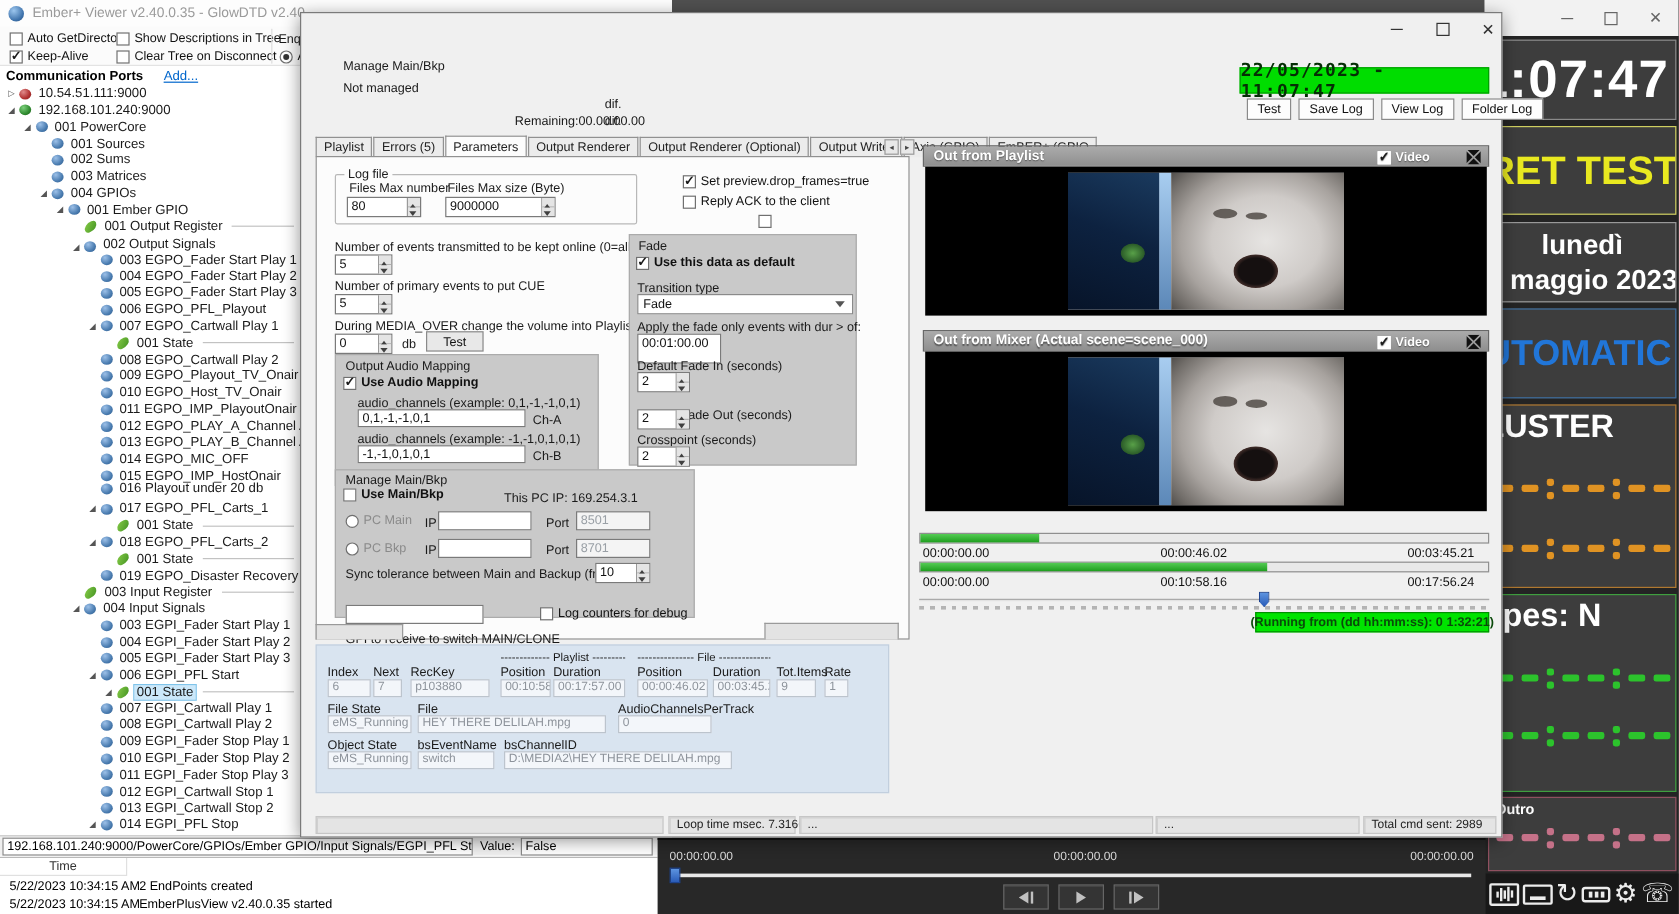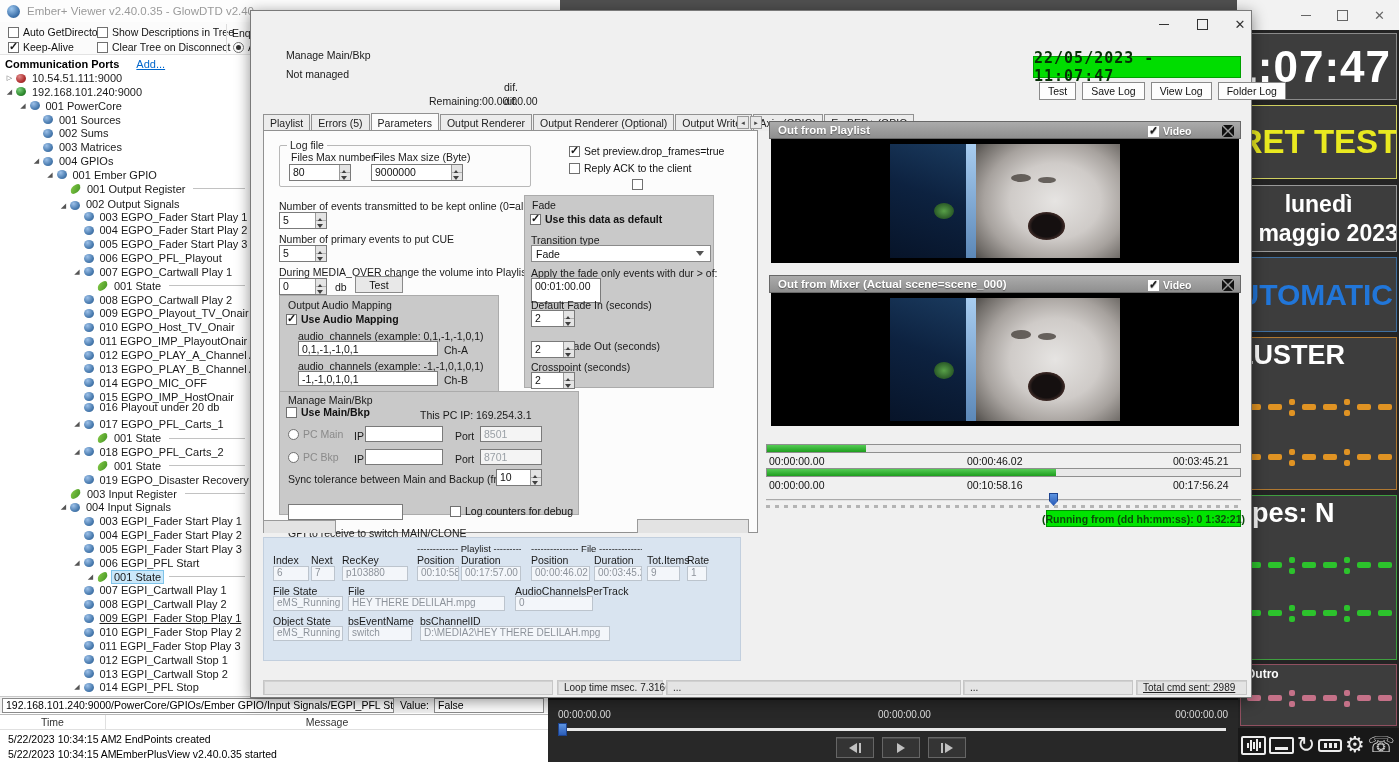--- a/index.html
+++ b/index.html
@@ -388,21 +388,21 @@
         <div class="trow" style="top: 512.45px; padding-left: 70.5px;">
           <span class="texp"></span>
           <span class="tic ic-node"></span>
           <span class="tlab">007 EGPI_Cartwall Play 1</span>
         </div>
         <div class="trow" style="top: 526.3px; padding-left: 70.5px;">
           <span class="texp"></span>
           <span class="tic ic-node"></span>
           <span class="tlab">008 EGPI_Cartwall Play 2</span>
         </div>
-        <div class="trow" style="top: 540.15px; padding-left: 70.5px; text-decoration: underline;">
+        <div class="trow" style="top: 540.15px; padding-left: 70.5px;">
           <span class="texp"></span>
           <span class="tic ic-node"></span>
           <span class="tlab">009 EGPI_Fader Stop Play 1</span>
         </div>
         <div class="trow" style="top: 554px; padding-left: 70.5px;">
           <span class="texp"></span>
           <span class="tic ic-node"></span>
           <span class="tlab">010 EGPI_Fader Stop Play 2</span>
         </div>
         <div class="trow" style="top: 567.85px; padding-left: 70.5px;">
@@ -426,21 +426,20 @@
           <span class="tlab">014 EGPI_PFL Stop</span>
         </div>
       </div>
     <div class="em-path">
       <span class="pathbox">192.168.101.240:9000/PowerCore/GPIOs/Ember GPIO/Input Signals/EGPI_PFL Start/State [1.4.1.4.</span>
       <span class="vlabel">Value:</span>
       <span class="vbox">False</span>
     </div>
     <div class="em-log">
       <span class="logh" style="left:0; width:105px;">Time</span>
-      <span class="logh" style="left:106px; width:442px;">Message</span>
       <span class="logdiv"></span>
       <div>
 
           <div class="logrow" style="top: 17px;">
             <span class="t">5/22/2023 10:34:15 AM</span>
             <span class="m">2 EndPoints created</span>
           </div>
 
           <div class="logrow" style="top: 32px;">
             <span class="t">5/22/2023 10:34:15 AM</span>
@@ -853,16 +852,16 @@
       <span class="pl-lbl" style="left:84px; top:77px;">bsEventName</span>
       <span class="pl-val" style="left:84px; top:88px; width:64px;">switch</span>
       <span class="pl-lbl" style="left:156px; top:77px;">bsChannelID</span>
       <span class="pl-val" style="left:156px; top:88px; width:190px;">D:\MEDIA2\HEY THERE DELILAH.mpg</span>
     </div>
 
     <div class="sseg" style="left:12px; width:290px;"></div>
     <div class="sseg" style="left:306px; width:106px;">Loop time msec. 7.3166</div>
     <div class="sseg" style="left:415px; width:295px;">...</div>
     <div class="sseg" style="left:712px; width:170px;">...</div>
-    <div class="sseg" style="left:885px; width:111px;text-decoration:underline;">Total cmd sent: 2989</div>
+    <div class="sseg" style="left:885px; width:111px;">Total cmd sent: 2989</div>
   </div>
 
 </div>
 
 </body></html>

